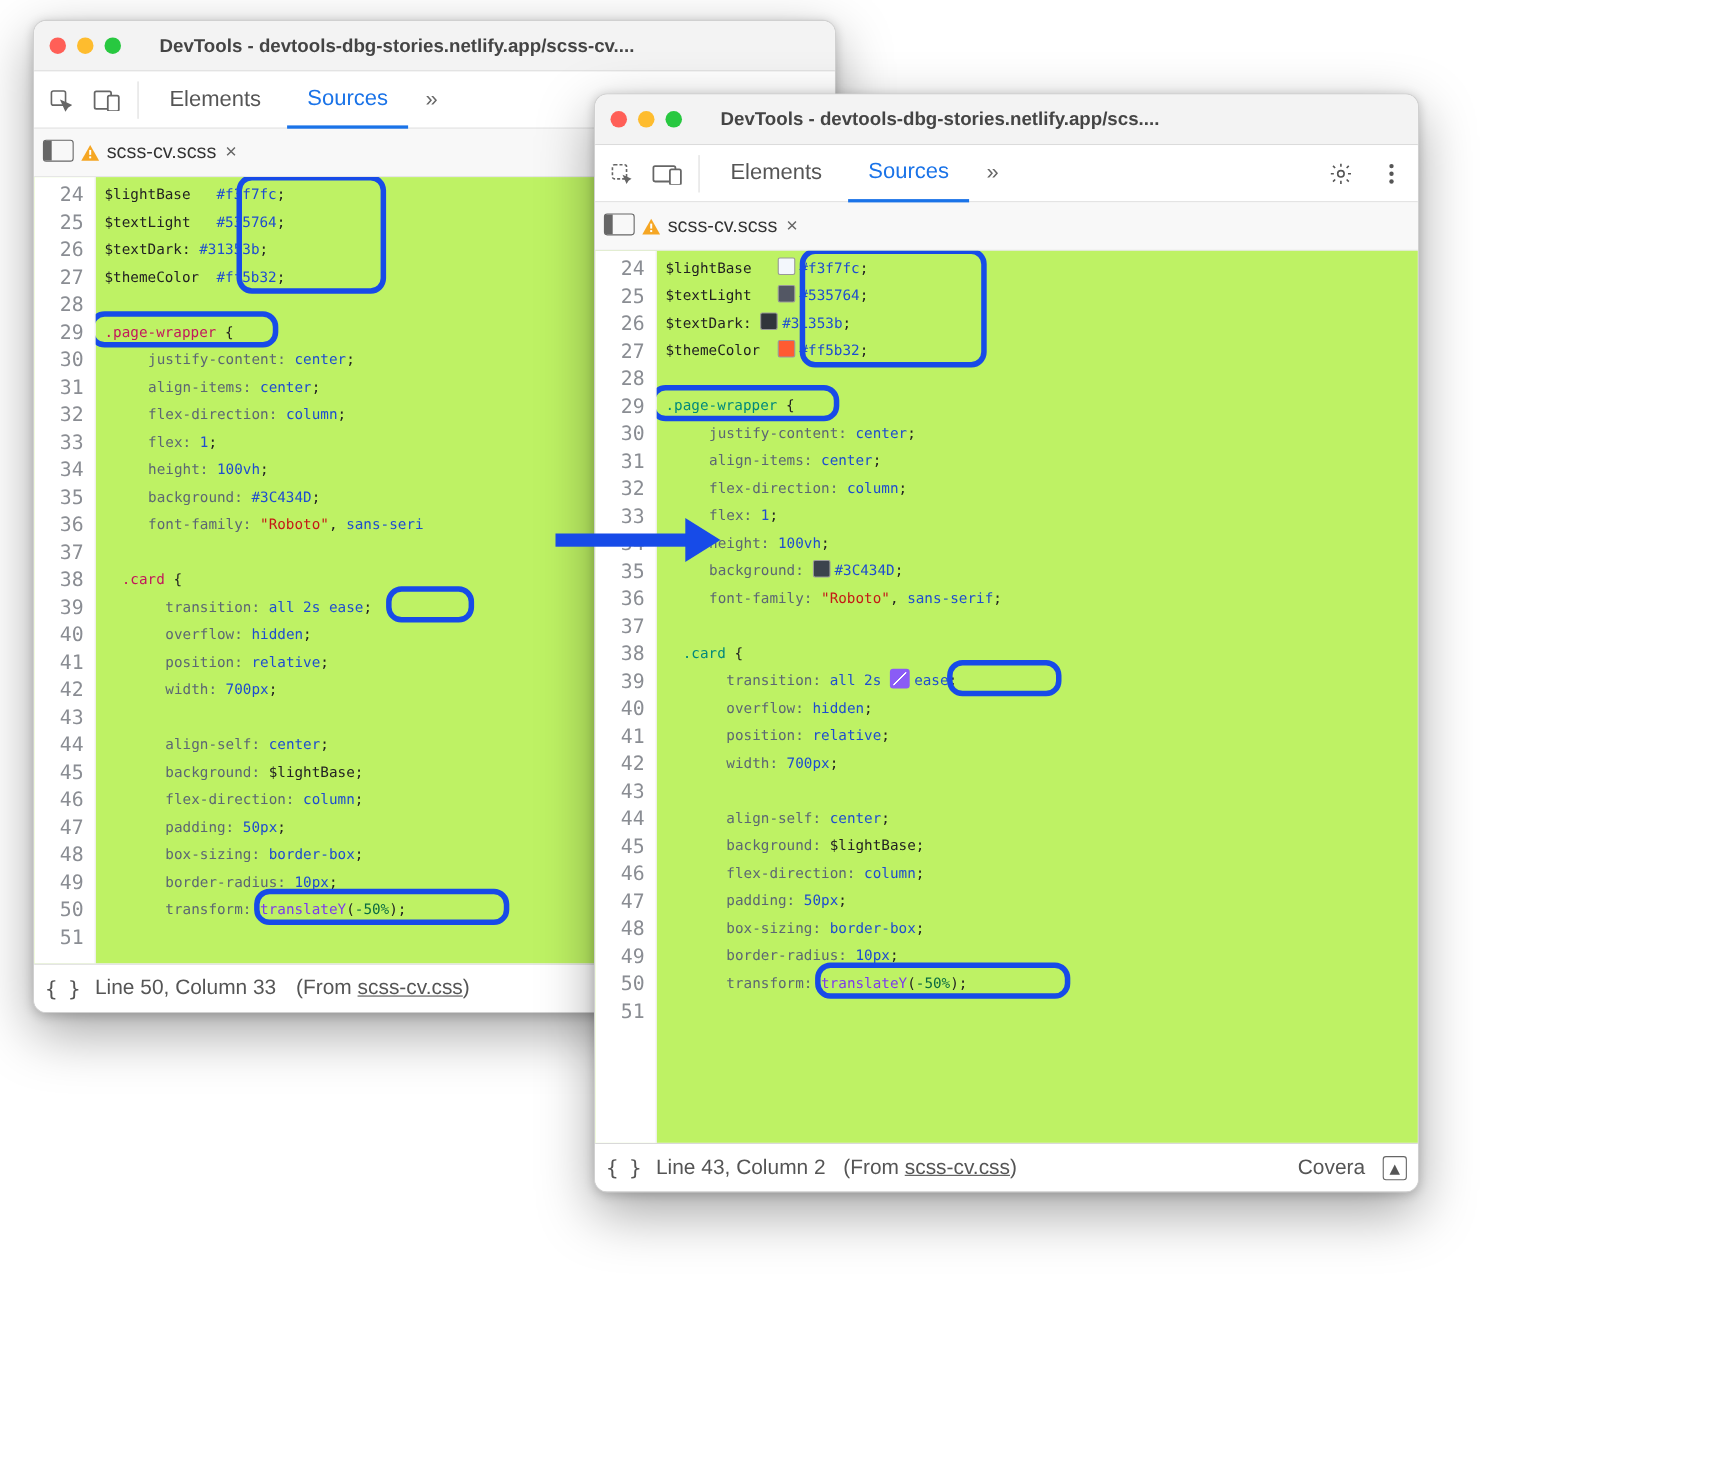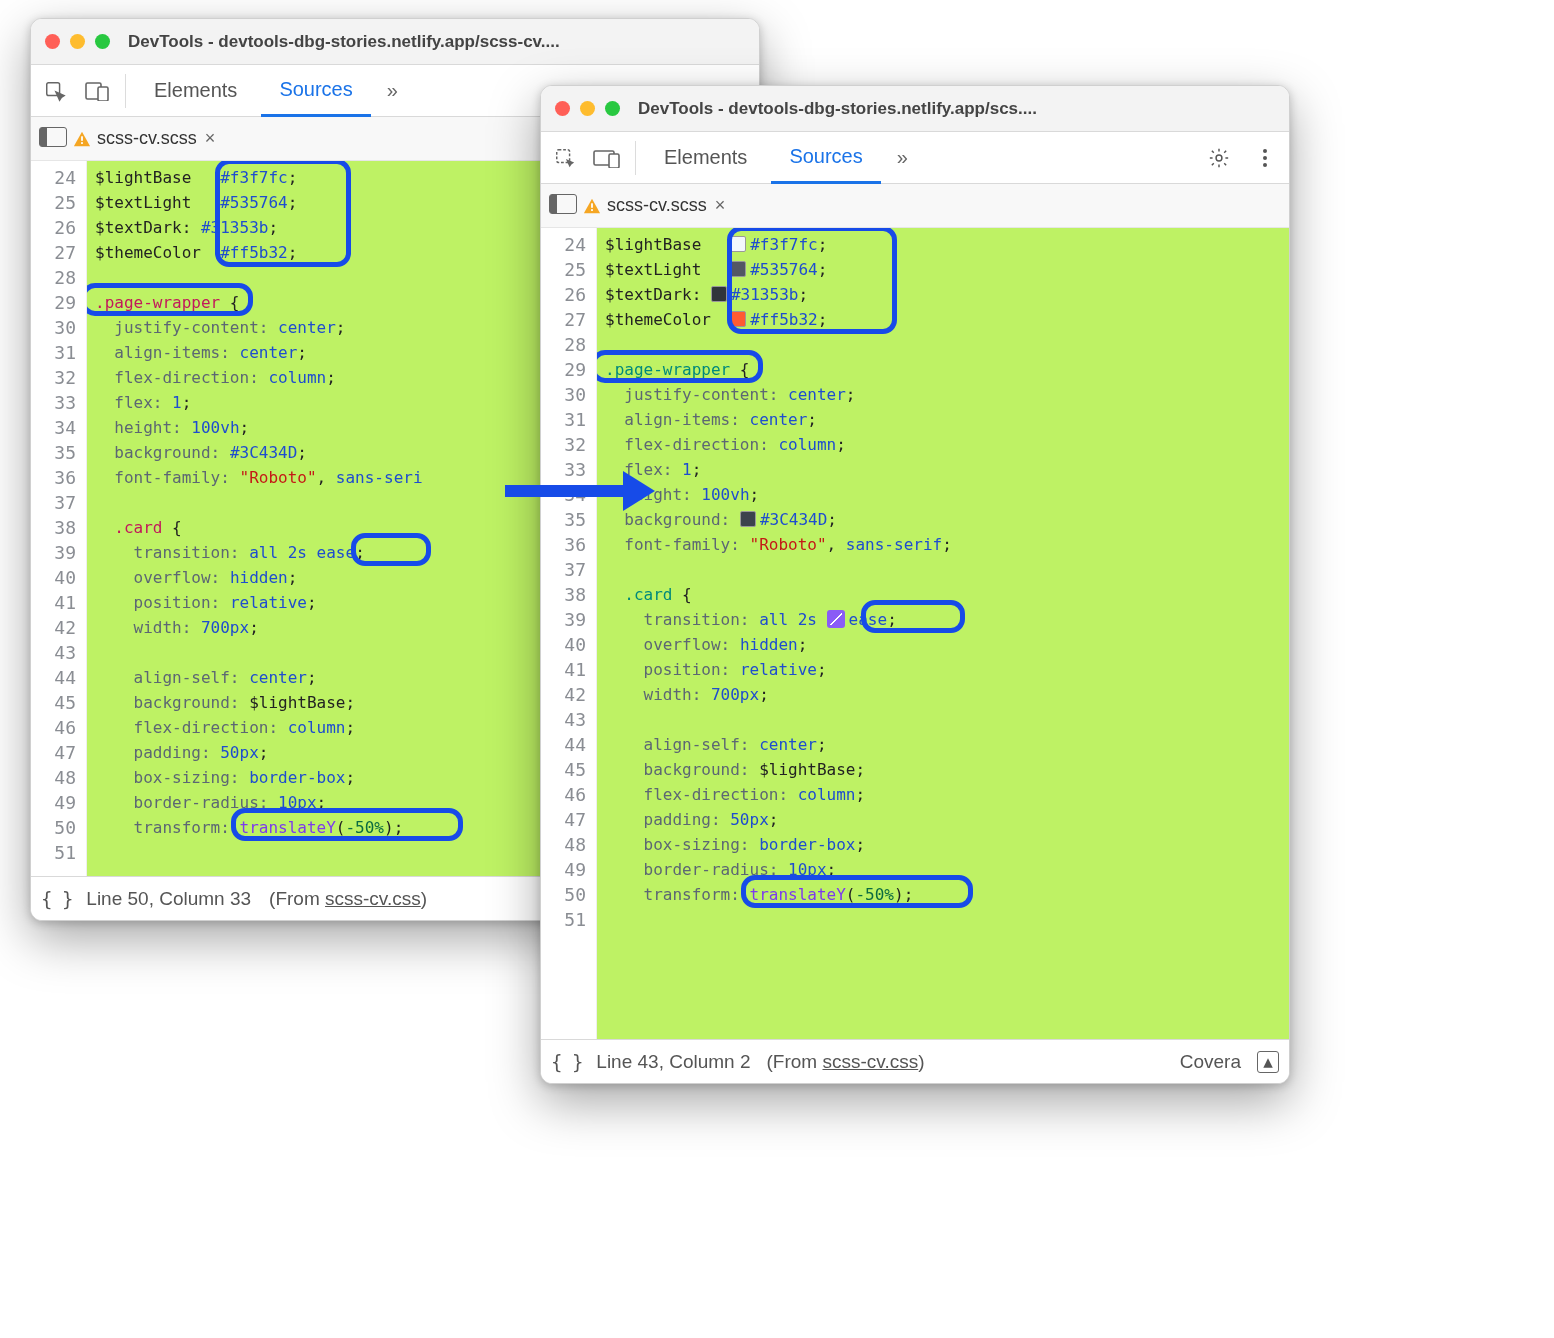--- a/index.html
+++ b/index.html
@@ -25,21 +25,21 @@
     display: flex;
     align-items: center;
     padding: 0 14px;
     background: #f3f3f3;
     border-bottom: 1px solid #d9d9d9;
     gap: 10px;
   }
   .traffic { display: flex; gap: 10px; }
   .dot { width: 15px; height: 15px; border-radius: 50%; }
   .dot.red { background:#ff5f57; } .dot.yellow{ background:#febc2e;} .dot.green{background:#28c840;}
-  .wtitle { font-size: 17px; color:#444; font-weight:600; margin-left:8px; white-space:nowrap; overflow:hidden; text-overflow:ellipsis;}
+  .wtitle { font-size: 17px; color:#444; font-weight:600; margin-left:25px; white-space:nowrap; overflow:hidden; text-overflow:ellipsis;}
   .tabbar {
     height: 52px; display:flex; align-items:center;
     border-bottom: 1px solid #d9d9d9; background:#fff;
     padding: 0 6px; gap: 6px;
   }
   .tabbar .icon-btn { width:36px; height:36px; display:flex; align-items:center; justify-content:center; color:#555;}
   .tabbar .divider { width:1px; height:34px; background:#dcdcdc; margin: 0 4px;}
   .tab { padding: 12px 18px; height: 52px; display:flex; align-items:center; font-size:20px; color:#555; }
   .tab.active { color:#1a73e8; border-bottom: 3px solid #1a73e8; font-weight:500;}
   .chev { font-size:20px; color:#666; padding:0 10px;}
@@ -53,36 +53,36 @@
   .warn-tri { width:18px;height:18px; }
   .code-area { display:flex; height: calc(100% - 46px - 52px - 44px - 44px); overflow:hidden; background:#bef264;}
   .gutter {
     width: 56px; text-align:right; padding: 4px 10px 4px 4px;
     color:#8a8d93; font-family: Menlo, Consolas, monospace; font-size:18px;
     line-height: 25px; background:#fff; border-right:1px solid #eee;
     user-select:none;
   }
   .code {
     flex:1; padding: 4px 8px; font-family: Menlo, Consolas, monospace;
-    font-size:16px; line-height:25px; white-space:pre; color:#222;
+    font-size:13px; line-height:25px; white-space:pre; color:#222;
     position:relative; overflow:hidden;
   }
   .statusbar {
     height:44px; display:flex; align-items:center; gap:8px;
     border-top:1px solid #d9d9d9; background:#fff; padding:0 10px;
     font-size:19px; color:#555;
   }
   .braces { font-family: Menlo, monospace; font-size:19px; color:#555; letter-spacing:-1px;}
   .from-link { text-decoration: underline;}
   .statusbar .rt { margin-left:auto;}
   .tok-var { color:#222;}
   .tok-hex { color:#1e4dcf;}
   .tok-sel { color:#c2185b;}
   .tok-sel2 { color:#00897b;}
-  .tok-prop { color:#5c6773;}
+  .tok-prop { color:#5c6773;margin-left:24px;}
   .tok-val { color:#1e4dcf;}
   .tok-str { color:#c41a16;}
   .tok-fn { color:#7c3aed;}
   .tok-num { color:#1e4dcf;}
   .tok-neg { color:#0a6b40;}
   .swatch { display:inline-block; width:16px; height:16px; border:1px solid #999; vertical-align:-2px; margin-right:4px; border-radius:2px;}
   .ez-swatch { display:inline-block; width:18px; height:18px; background:#8a5cf6; border-radius:3px; vertical-align:-3px; margin-right:4px; position:relative;}
   .ez-swatch::after { content:""; position:absolute; inset:3px; background:linear-gradient(135deg, transparent 48%, #fff 48% 55%, transparent 55%);}
   .hl-box {
     position:absolute; border: 5px solid #174be8; border-radius: 14px;

